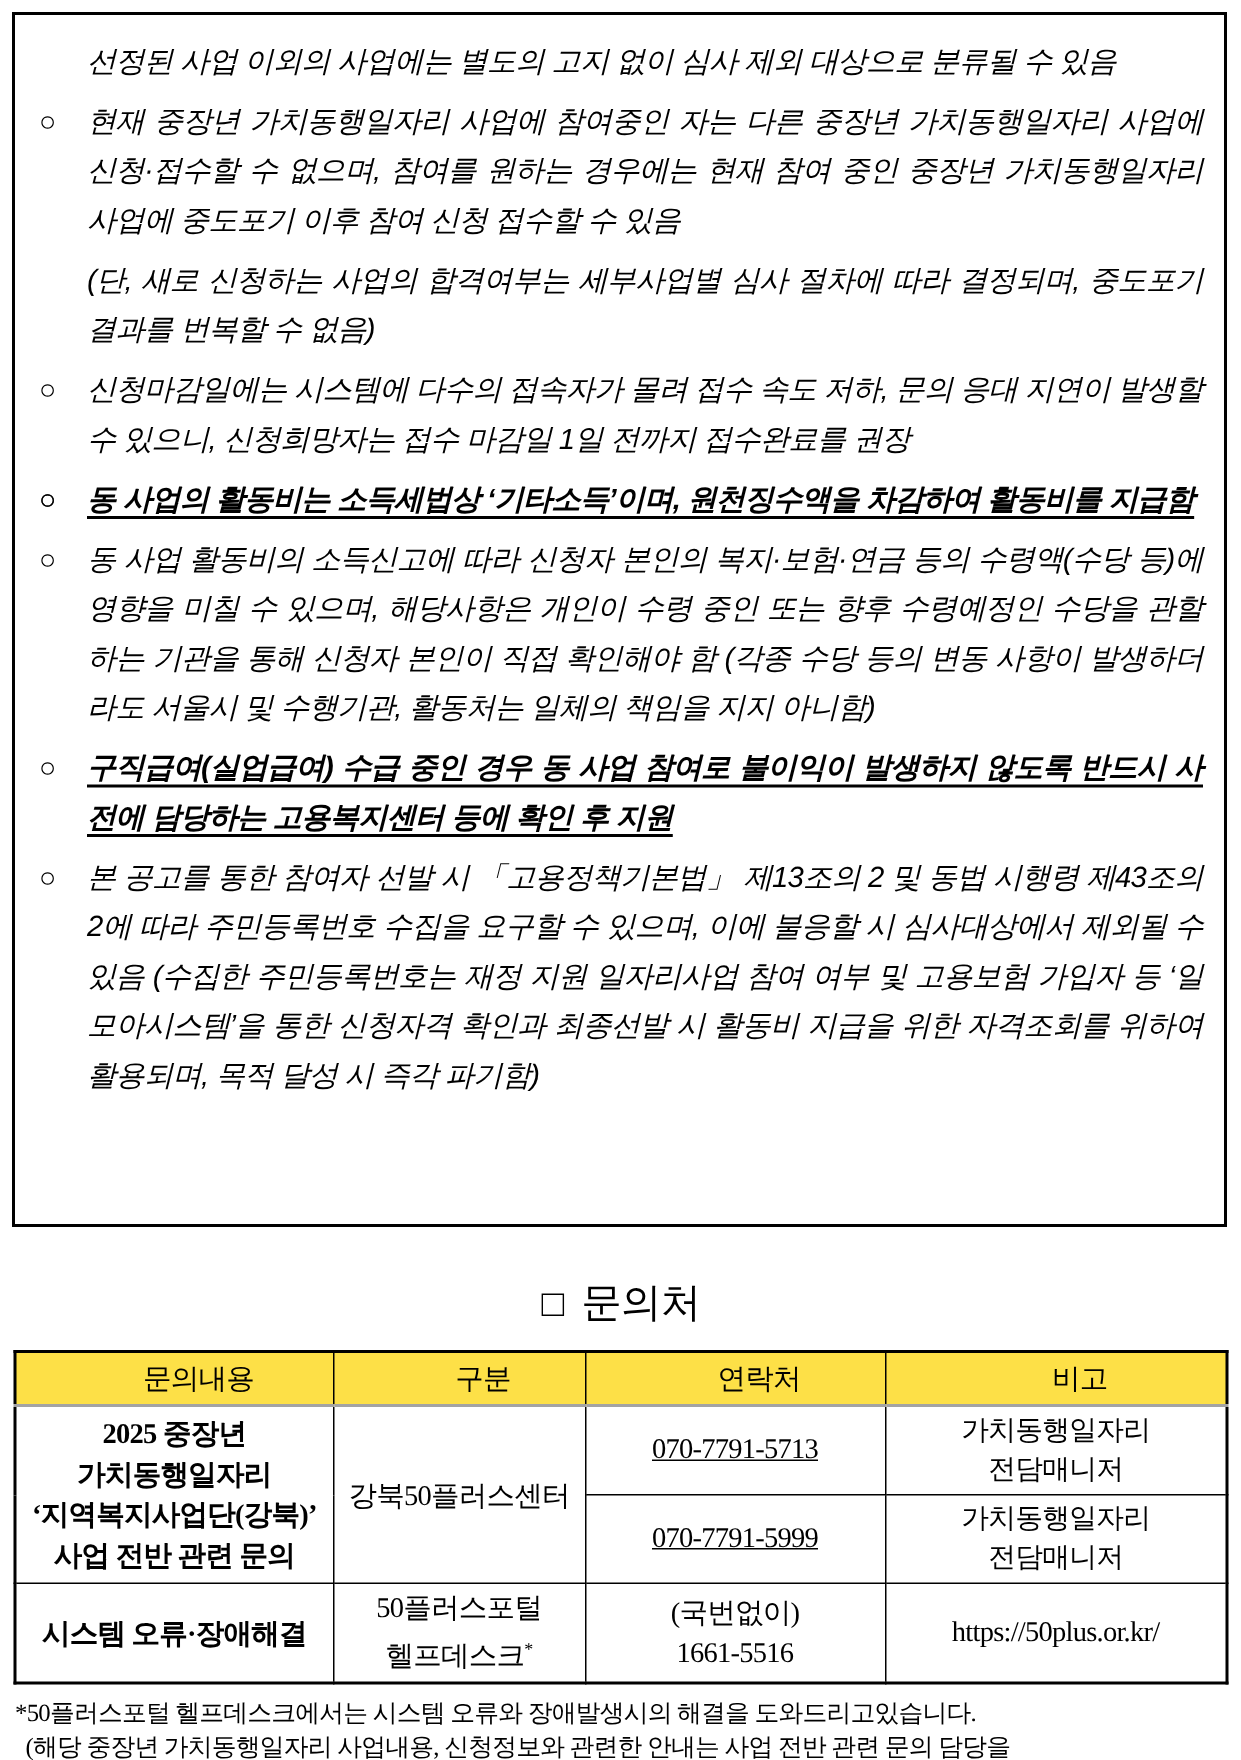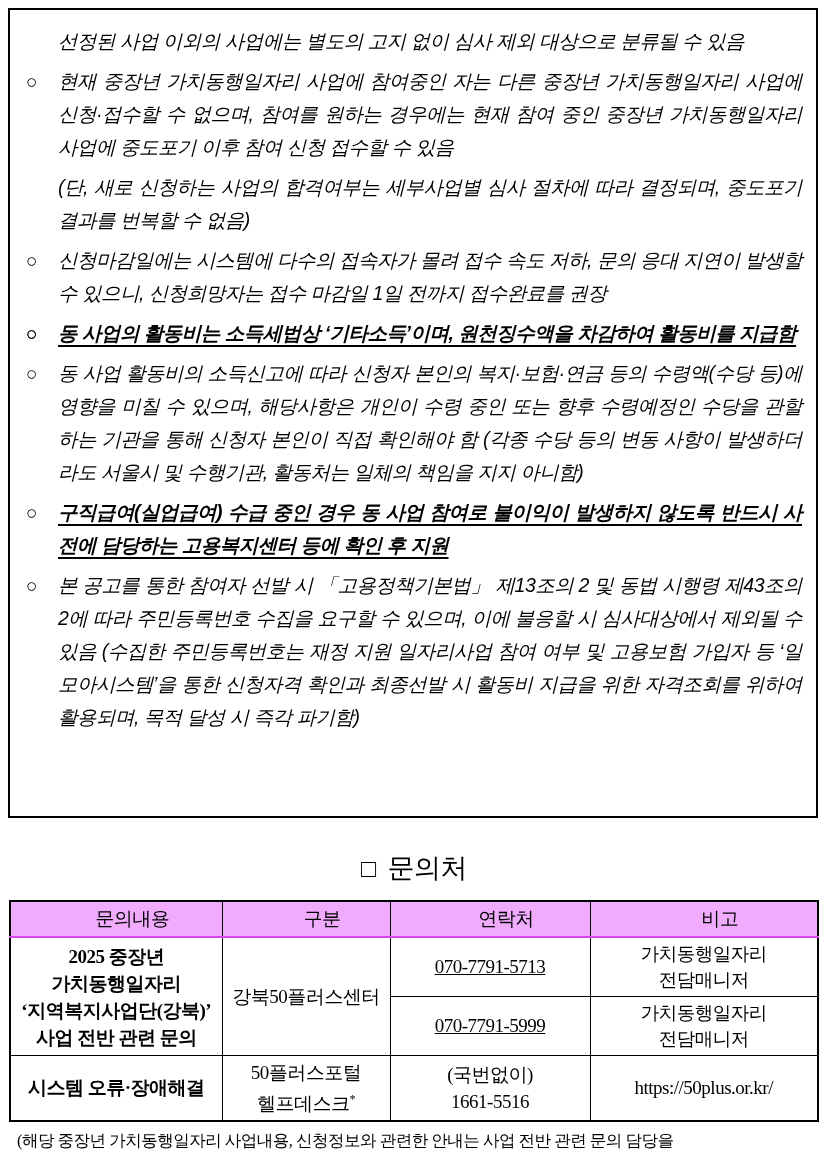--- a/index.html
+++ b/index.html
@@ -60,24 +60,24 @@
     text-align: center;
   }
   table.contact th, table.contact td {
     border: 1px solid #000000;
     padding: 3px 4px;
     font-size: 19px;
     letter-spacing: -0.5px;
     vertical-align: middle;
   }
   table.contact thead th {
-    background: #f0abfc;
+    background: #fde047;
     font-weight: normal;
     height: 36px;
-    border-bottom: 2px solid #d946ef;
+    border-bottom: 2px solid #a3a3a3;
     padding-left: 36px;
   }
   .col1 { width: 212px; }
   .col2 { width: 168px; }
   .col3 { width: 200px; }
   .col4 { width: 228px; }
   td.bold-cell { font-weight: bold; }
   .cell-line { line-height: 27px; }
   td.phone-cell { height: 54px; font-size: 20px; text-decoration: underline; }
   td.note-cell .cell-line { line-height: 26px; font-size: 18.5px; }
@@ -198,17 +198,18 @@
         <td class="row2">
           <div class="cell-line">(국번없이)</div>
           <div class="cell-line">1661-5516</div>
         </td>
         <td class="row2">https://50plus.or.kr/</td>
       </tr>
     </tbody>
   </table>
 
   <div class="footnotes">
+    <div class="fn-1">*50플러스포털 헬프데스크에서는 시스템 오류와 장애발생시의 해결을 도와드리고있습니다.</div>
     <div class="fn-2">(해당 중장년 가치동행일자리 사업내용, 신청정보와 관련한 안내는 사업 전반 관련 문의 담당을</div>
 
   </div>
 
 </div>
 
 </body></html>

